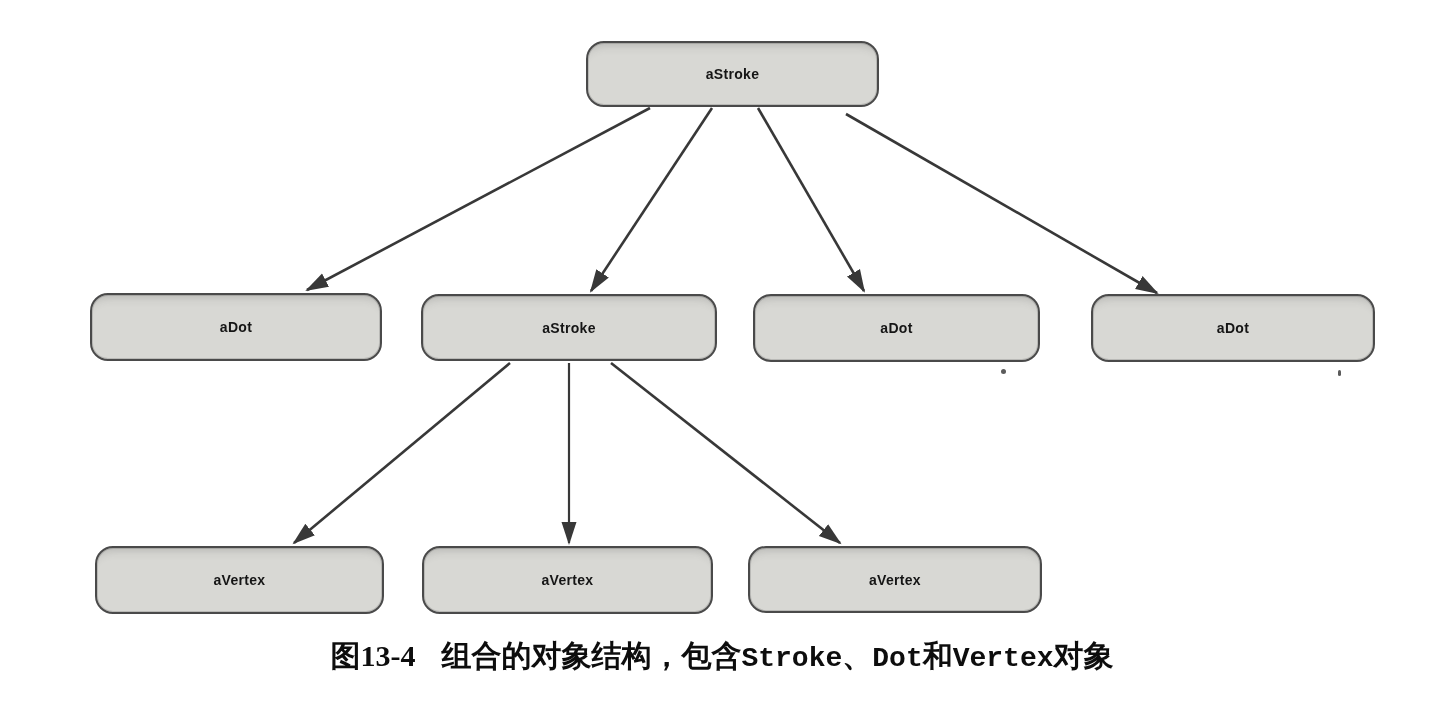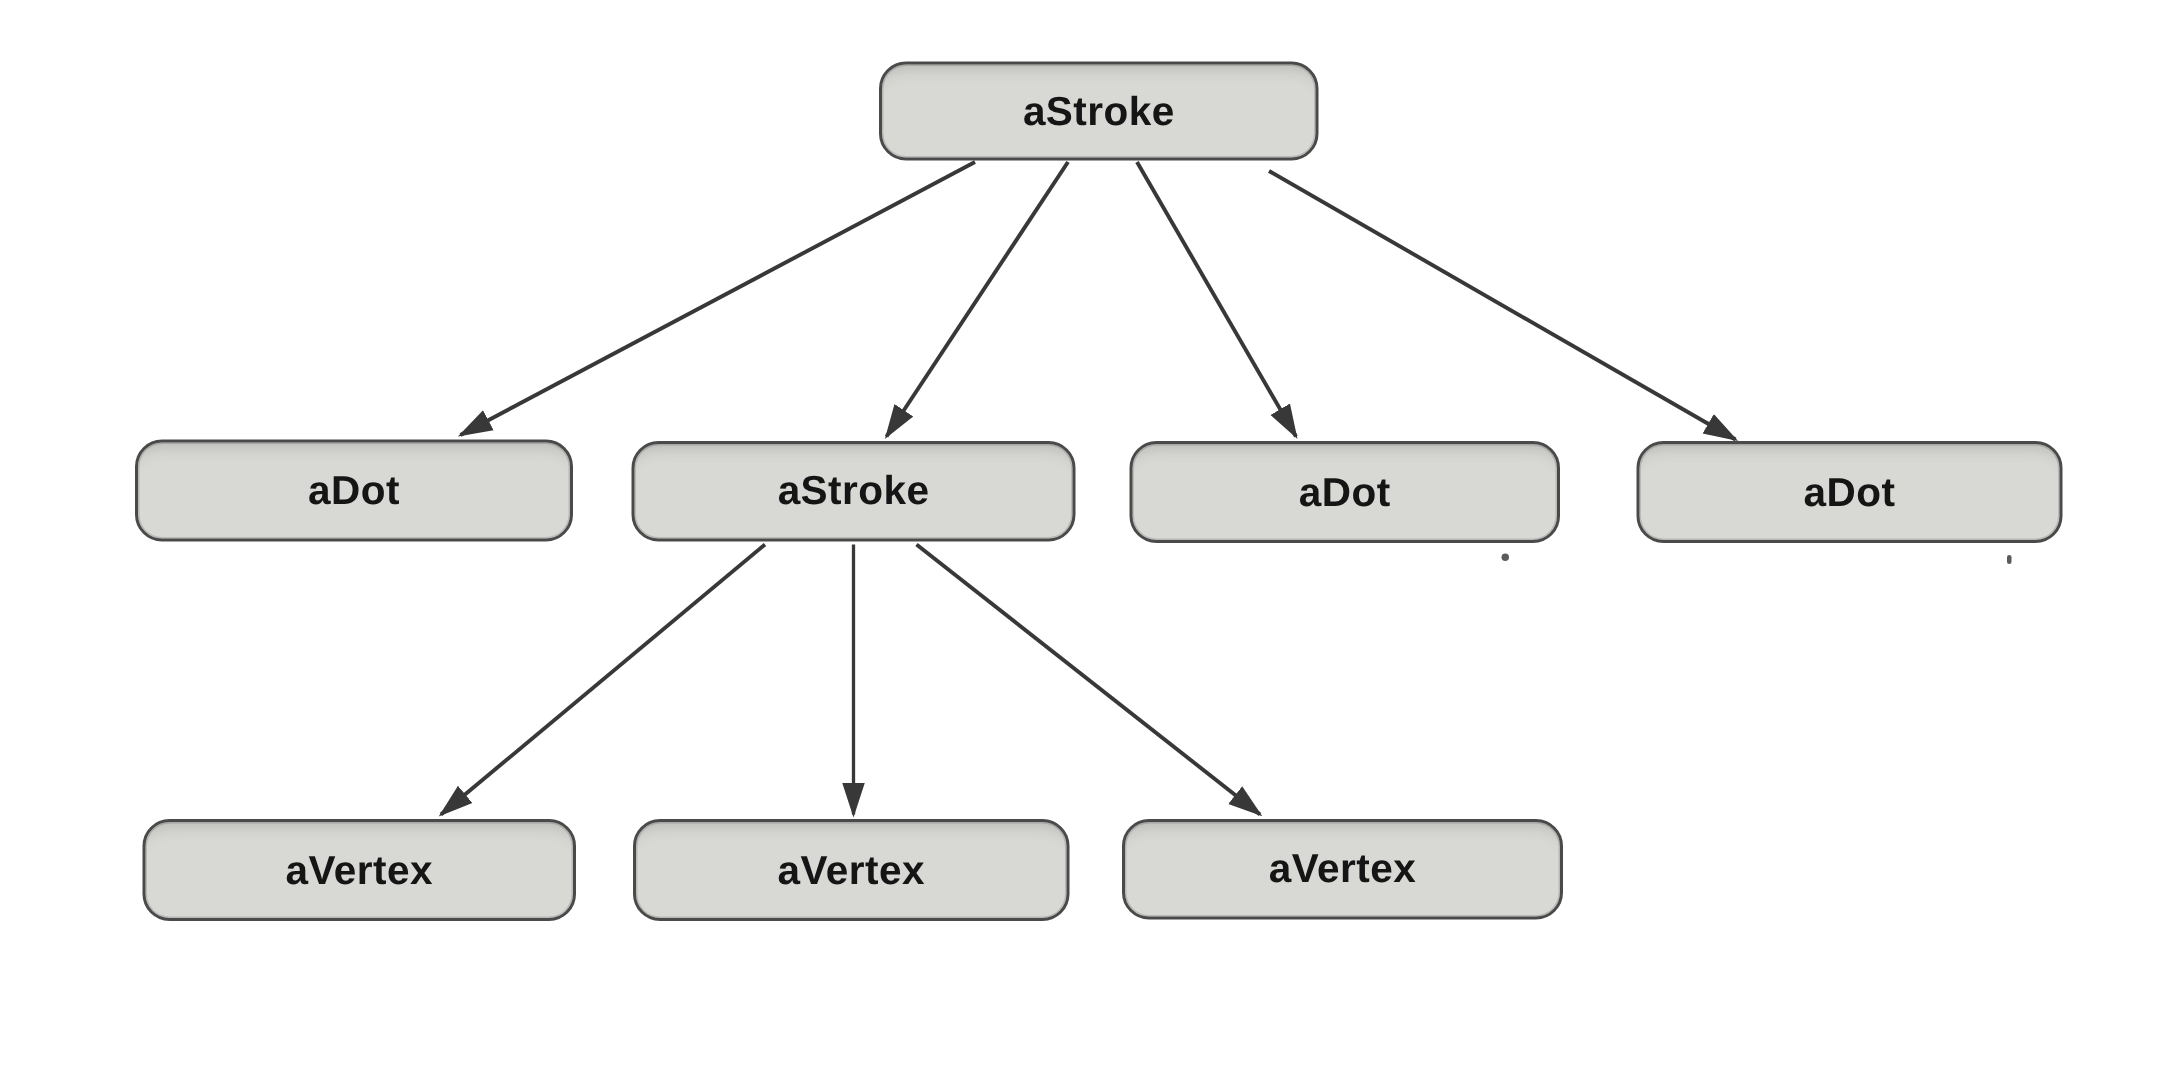--- a/index.html
+++ b/index.html
@@ -21,21 +21,21 @@
     position: absolute;
     box-sizing: border-box;
     background: #d8d8d4;
     border: 2px solid #4a4a4a;
     border-radius: 18px;
     box-shadow: inset 0 0 0 1px rgba(90,90,90,0.25), inset 0 14px 10px -12px rgba(70,70,70,0.25);
     display: flex;
     align-items: center;
     justify-content: center;
     font-weight: bold;
-    font-size: 27px;
+    font-size: 14px;
     color: #151515;
     letter-spacing: 0.3px;
   }
   .node-root   { left: 586px;  top: 41px;  width: 293px; height: 66px; }
   .node-c1     { left: 90px;   top: 293px; width: 292px; height: 68px; }
   .node-c2     { left: 421px;  top: 294px; width: 296px; height: 67px; }
   .node-c3     { left: 753px;  top: 294px; width: 287px; height: 68px; }
   .node-c4     { left: 1091px; top: 294px; width: 284px; height: 68px; }
   .node-l1     { left: 95px;   top: 546px; width: 289px; height: 68px; }
   .node-l2     { left: 422px;  top: 546px; width: 291px; height: 68px; }
@@ -114,14 +114,17 @@
   <div class="node node-l2">
     <span>aVertex</span>
   </div>
   <div class="node node-l3">
     <span>aVertex</span>
   </div>
 
   <div class="speck speck-1"></div>
   <div class="speck speck-2"></div>
 
+  <div class="caption">
+    <span class="seg-serif-bold">图13-4</span><span class="seg-cjk-bold">组合的对象结构，包含</span><span class="seg-mono">Stroke</span><span class="seg-cjk-bold">、</span><span class="seg-mono">Dot</span><span class="seg-cjk-bold">和</span><span class="seg-mono">Vertex</span><span class="seg-cjk-bold">对象</span>
+  </div>
 
 </div>
 
 </body></html>

